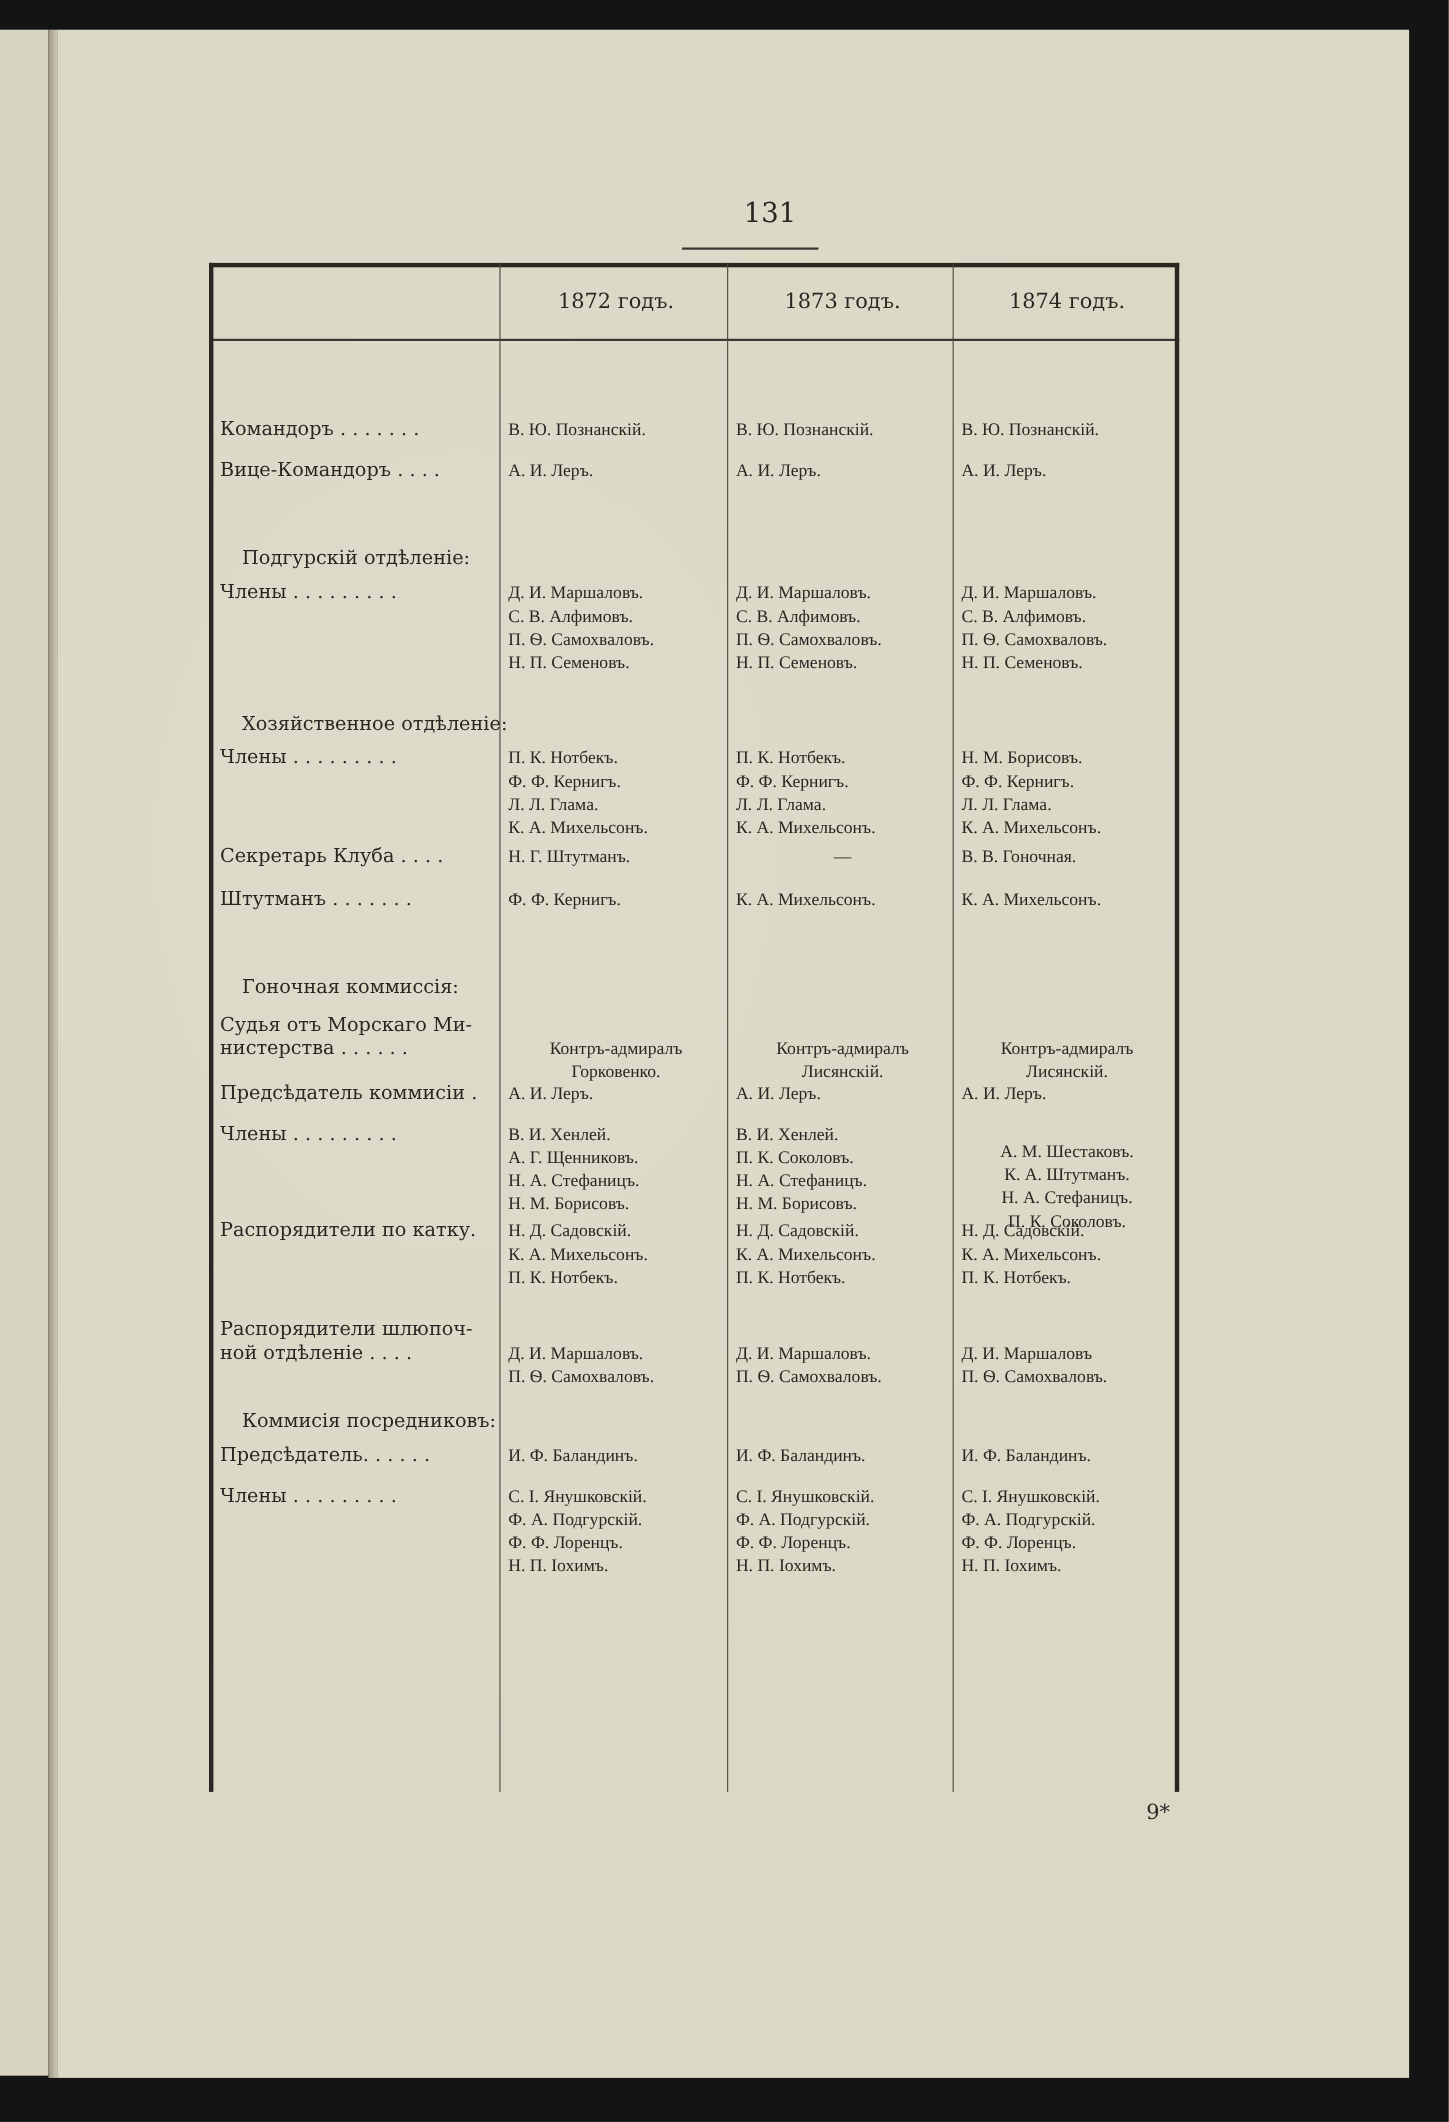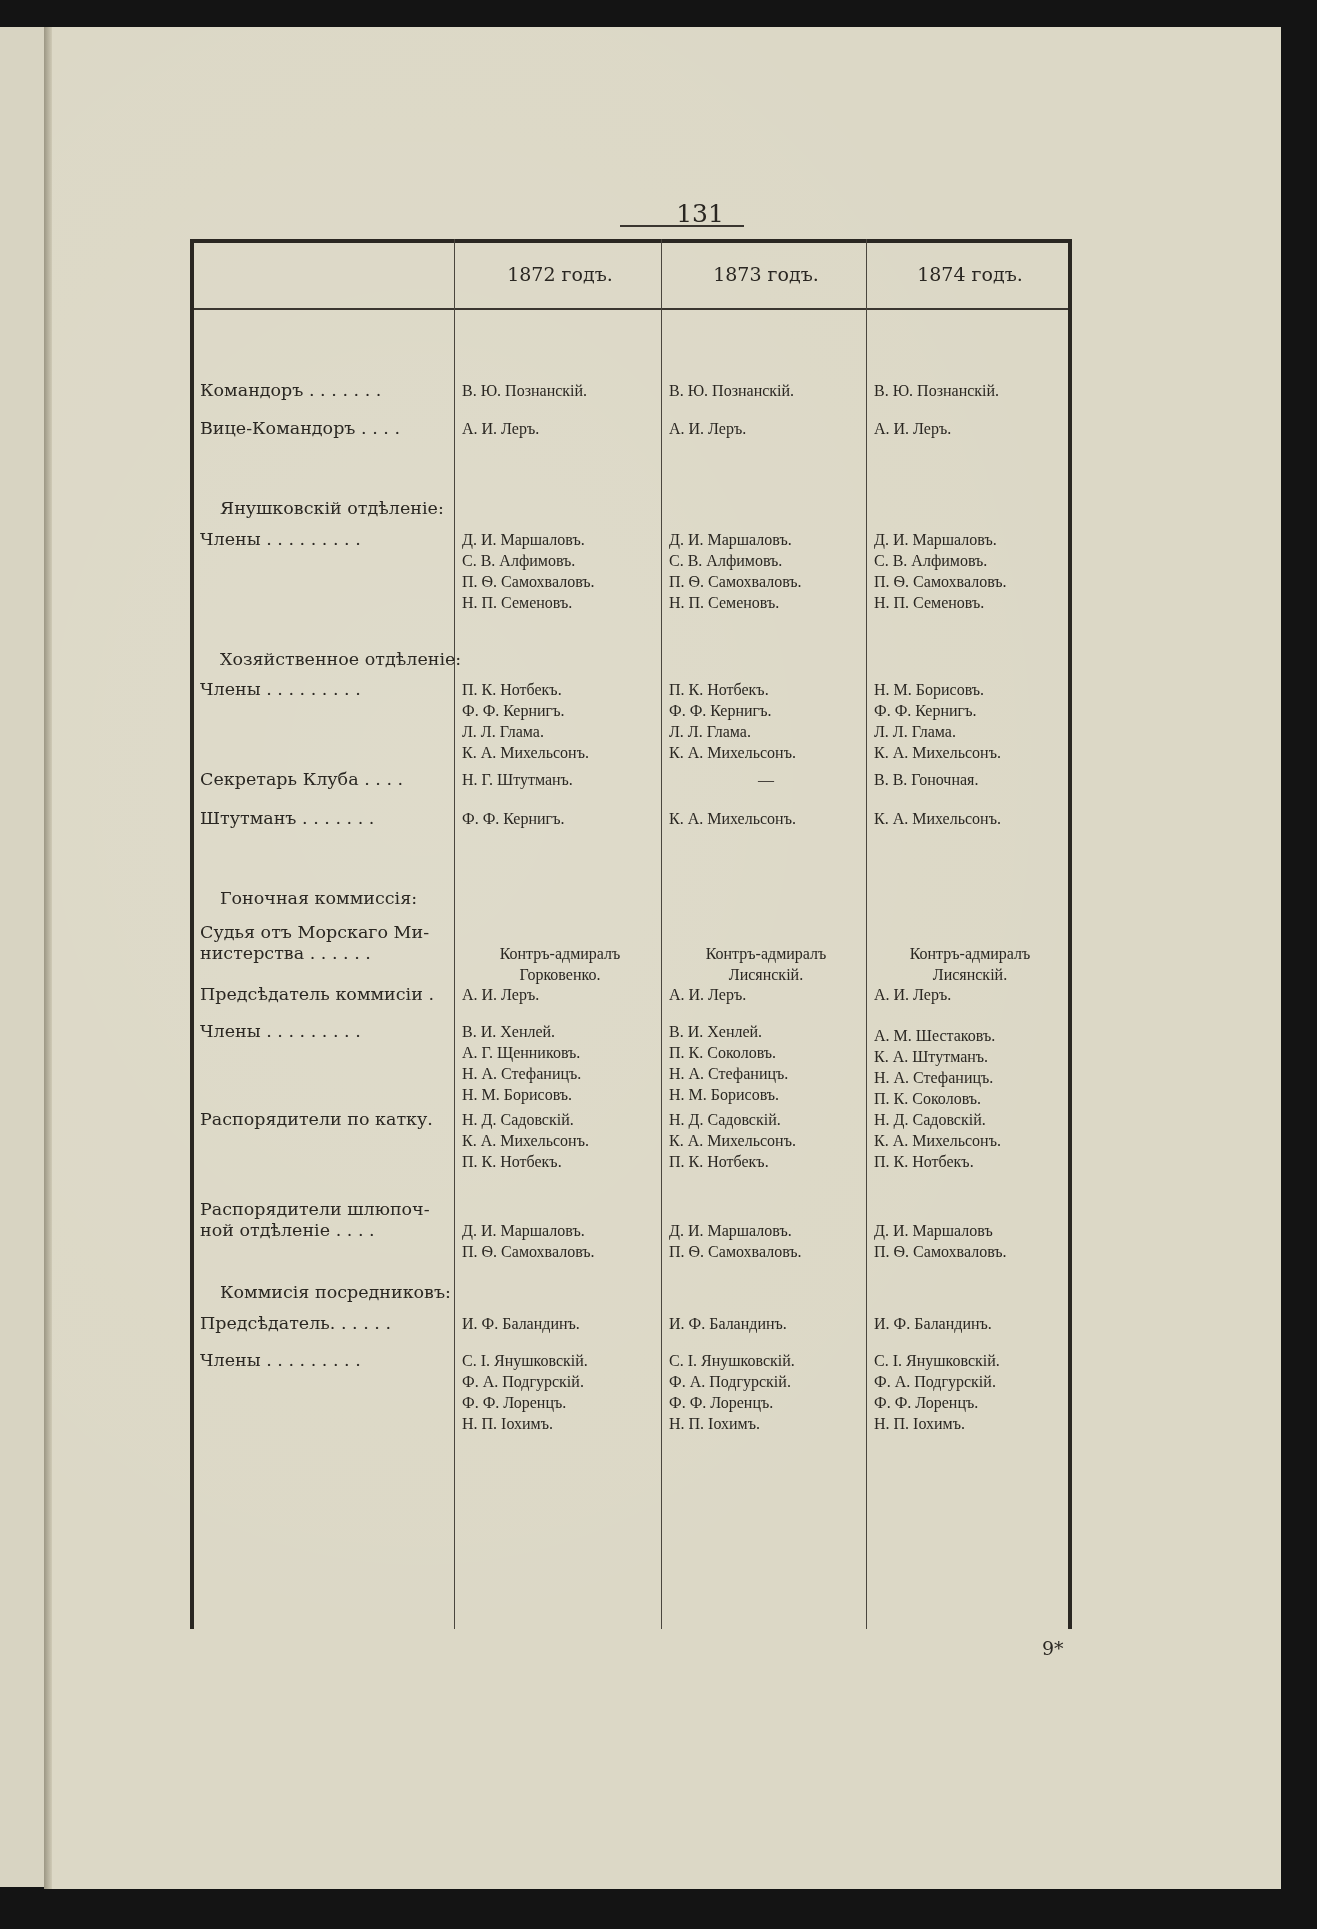--- a/index.html
+++ b/index.html
@@ -7,21 +7,21 @@
     width:1317px; height:1929px; background:#141414; position:relative; overflow:hidden;
     font-family:"DejaVu Serif", "Liberation Serif", serif; color:#2a2722;
   }
   .prev-page { position:absolute; left:0; top:27px; width:44px; height:1860px; background:#d8d4c2; }
   .gutter { position:absolute; left:44px; top:27px; width:8px; height:1862px; background:linear-gradient(to right,#9c9784,#cfcab6); }
   .page {
     position:absolute; left:52px; top:27px; width:1229px; height:1862px;
     background:#dcd8c6;
     background-image: radial-gradient(ellipse at 30% 40%, rgba(255,255,255,0.08), rgba(0,0,0,0) 60%);
   }
-  .page-number { position:absolute; left:598px; top:172px; width:100px; text-align:center; font-size:25px; color:#2a2722; }
+  .page-number { position:absolute; left:598px; top:152px; width:100px; text-align:center; font-size:25px; color:#2a2722; }
   .page-number-rule { position:absolute; left:568px; top:198px; width:124px; height:2px; background:#3a3630; }
   .table { position:absolute; left:138px; top:212px; width:751px; height:1390px; }
   .t-top { position:absolute; left:0; top:0; width:882px; height:4px; background:#2a2722; }
   .t-head-bottom { position:absolute; left:0; top:69px; width:882px; height:2px; background:#3a3630; }
   .t-left { position:absolute; left:0; top:0; width:4px; height:1390px; background:#2a2722; }
   .t-right { position:absolute; left:878px; top:0; width:4px; height:1390px; background:#2a2722; }
   .t-col { position:absolute; top:0; width:1px; height:1390px; background:#4a463e; }
   .col1 { left:264px; } .col2 { left:471px; } .col3 { left:676px; }
   .hdr { position:absolute; top:24px; font-size:19px; text-align:center; }
   .row { position:absolute; left:0; width:882px; }
@@ -79,21 +79,21 @@
             <div>А. И. Леръ.</div>
           </div>
           <div class="cell c2" style="top: 0px;">
             <div>А. И. Леръ.</div>
           </div>
           <div class="cell c3" style="top: 0px;">
             <div>А. И. Леръ.</div>
           </div>
         </div>
         <div class="row" style="top: 259px;">
-          <div class="lbl section">Янушковскій отдѣленіе:</div>
+          <div class="lbl section">Подгурскій отдѣленіе:</div>
         </div>
         <div class="row" style="top: 290px;">
           <div class="lbl">
             <div>Члены . . . . . . . . .</div>
           </div>
           <div class="cell c1" style="top: 0px;">
             <div>Д. И. Маршаловъ.</div>
             <div>С. В. Алфимовъ.</div>
             <div>П. Ѳ. Самохваловъ.</div>
             <div>Н. П. Семеновъ.</div>
@@ -209,21 +209,21 @@
             <div>А. Г. Щенниковъ.</div>
             <div>Н. А. Стефаницъ.</div>
             <div>Н. М. Борисовъ.</div>
           </div>
           <div class="cell c2" style="top: 0px;">
             <div>В. И. Хенлей.</div>
             <div>П. К. Соколовъ.</div>
             <div>Н. А. Стефаницъ.</div>
             <div>Н. М. Борисовъ.</div>
           </div>
-          <div class="cell c3" style="top: 4px;">
+          <div class="cell c3" style="top: 16px; text-align: center;">
             <div>А. М. Шестаковъ.</div>
             <div>К. А. Штутманъ.</div>
             <div>Н. А. Стефаницъ.</div>
             <div>П. К. Соколовъ.</div>
           </div>
         </div>
         <div class="row" style="top: 870px;">
           <div class="lbl">
             <div>Распорядители по катку.</div>
           </div>

